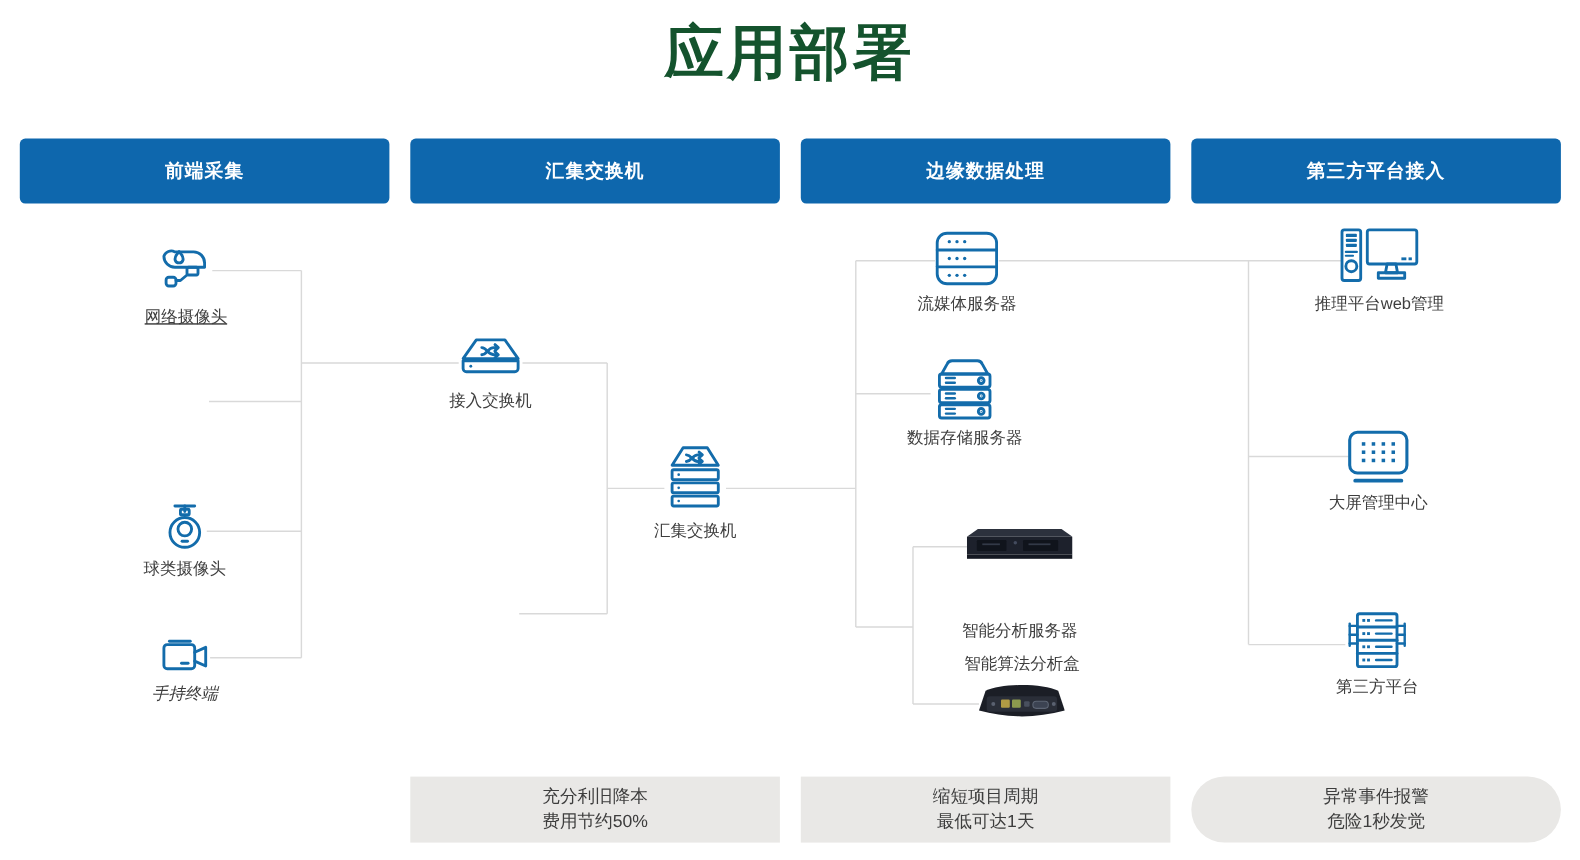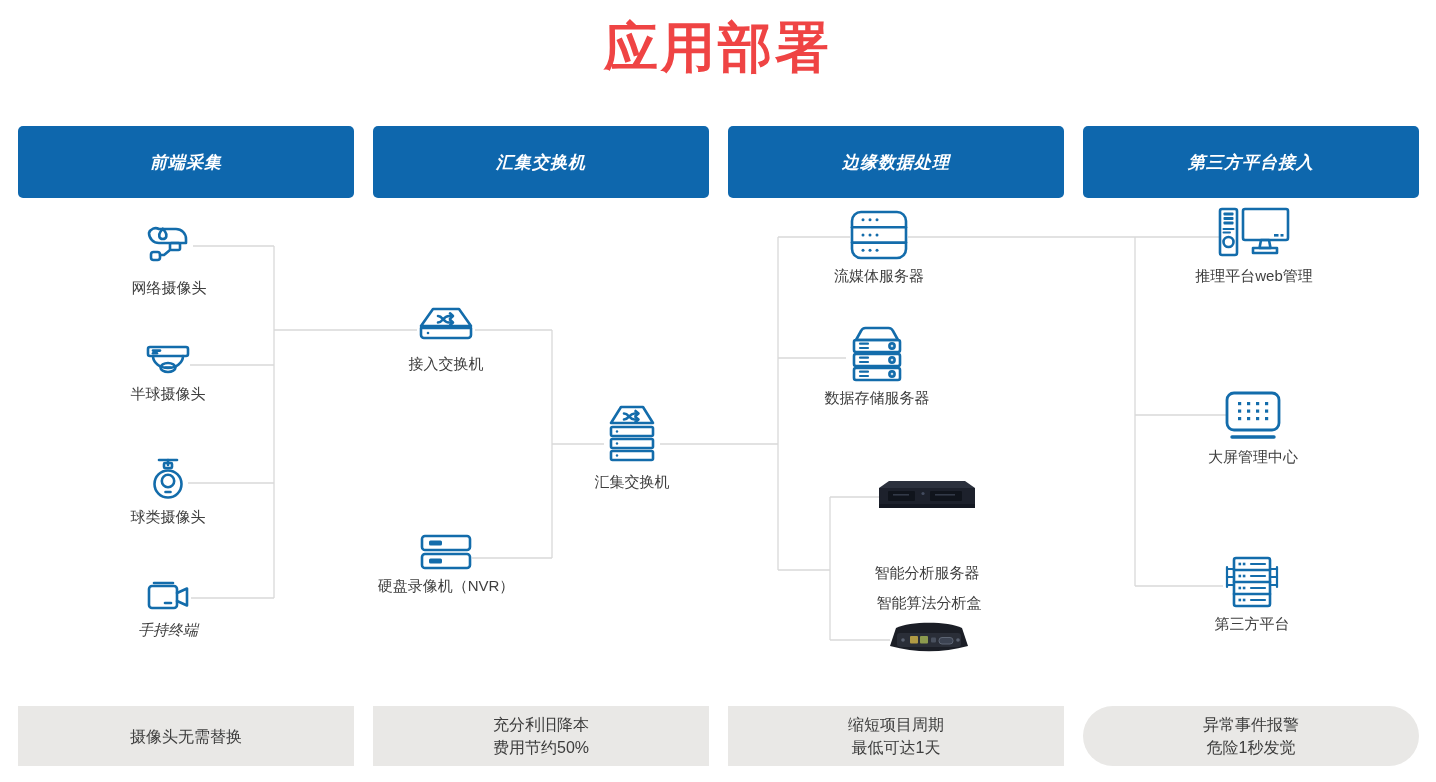--- a/index.html
+++ b/index.html
@@ -4,28 +4,28 @@
 <style>
   * { margin:0; padding:0; box-sizing:border-box; }
   html,body { background:#fff; }
   body { font-family:"Liberation Sans","DejaVu Sans",sans-serif; }
   .page {
     position:relative; width:1436px; height:782px; background:#ffffff;
     overflow:hidden;
   }
   .page-title {
     position:absolute; left:0; top:12px; width:100%;
-    text-align:center; font-size:54px; font-weight:900; color:#ef4444;
+    text-align:center; font-size:54px; font-weight:900; color:#14532d;
     letter-spacing:3px;
   }
   .col-header {
-    position:absolute; top:126px; width:336px; height:72px;
+    position:absolute; top:126px; width:336px; height:59px;
     background:#0e67ad; border-radius:5px; color:#ffffff;
     font-size:17px; font-weight:bold; display:flex;
-    align-items:center; justify-content:center; letter-spacing:1px;font-style:italic;
+    align-items:center; justify-content:center; letter-spacing:1px;
   }
   .benefit {
     position:absolute; top:706px; width:336px; height:60px;
     background:#e9e8e6; color:#3d3d3d; font-size:16px; line-height:23px;
     display:flex; flex-direction:column; align-items:center; justify-content:center;
   }
   .wires { position:absolute; left:0; top:0; }
   .wires line { stroke:#d9d9d9; stroke-width:1.3; }
   .node {
     position:absolute; width:160px; display:flex; flex-direction:column;
@@ -74,50 +74,35 @@
     <line x1="778" y1="570" x2="830" y2="570"></line>
     <line x1="830" y1="497" x2="830" y2="640"></line>
     <line x1="830" y1="497" x2="879" y2="497"></line>
     <line x1="830" y1="640" x2="890" y2="640"></line>
 
     <line x1="1135" y1="237" x2="1135" y2="586"></line>
     <line x1="1135" y1="415" x2="1226" y2="415"></line>
     <line x1="1135" y1="586" x2="1223" y2="586"></line>
   </svg>
 
-  <div class="node" style="left:89px; top:226px;">
+  <div class="node" style="left:89px; top:226px;text-decoration:underline;">
     <div class="icon-wrap">
       <svg class="blue-icon" width="48" height="46" viewBox="0 0 48 46">
         <g fill="none" stroke="#136cab" stroke-width="2.6" stroke-linecap="round" stroke-linejoin="round">
           <path d="M14 3 h17 a10 10 0 0 1 10 10 v4 h-27 a10 10 0 0 1 -10 -10 a7 7 0 0 1 10 -4 z"></path>
           <path d="M20 5.5 c2.6 3.6 1.6 7.5 -2.2 7.5 c-3.8 0 -4.8 -3.9 -2.2 -7.5 l2.2 -2.8 z"></path>
           <rect x="25" y="17" width="10" height="7" rx="1.5"></rect>
           <path d="M25 24 l-6 5 h-4"></path>
           <rect x="6" y="26" width="9" height="8" rx="2.5"></rect>
         </g>
       </svg>
     </div>
     <div class="node-label">网络摄像头</div>
   </div>
 
-  <div class="node" style="left:88px; top:345px;">
-    <div class="icon-wrap">
-      <svg class="blue-icon" width="44" height="33" viewBox="0 0 44 33">
-        <g fill="none" stroke="#136cab" stroke-width="2.6" stroke-linecap="round" stroke-linejoin="round">
-          <rect x="2" y="2" width="40" height="9" rx="2"></rect>
-          <line x1="7" y1="5.6" x2="14" y2="5.6"></line>
-          <line x1="7" y1="8.2" x2="11" y2="8.2"></line>
-          <path d="M7 11 a15 12 0 0 0 30 0"></path>
-          <ellipse cx="22" cy="22.5" rx="7.5" ry="4.5"></ellipse>
-          <line x1="19.5" y1="22.5" x2="24.5" y2="22.5"></line>
-        </g>
-      </svg>
-    </div>
-    <div class="node-label">半球摄像头</div>
-  </div>
 
   <div class="node" style="left:88px; top:457px;">
     <div class="icon-wrap">
       <svg class="blue-icon" width="40" height="44" viewBox="0 0 40 44">
         <g fill="none" stroke="#136cab" stroke-width="2.6" stroke-linecap="round" stroke-linejoin="round">
           <line x1="11" y1="3" x2="29" y2="3"></line>
           <line x1="20" y1="3" x2="20" y2="8"></line>
           <rect x="16" y="6" width="8" height="5" rx="1"></rect>
           <circle cx="20" cy="27" r="13.5"></circle>
           <circle cx="20" cy="24" r="6.2"></circle>
@@ -152,33 +137,20 @@
           <path d="M33 13.8 l3 2.7 -3 2.7"></path>
           <path d="M33 7.3 l3 2.7 -3 2.7"></path>
           <path d="M4 22 h50 v7 a3 3 0 0 1 -3 3 h-44 a3 3 0 0 1 -3 -3 z"></path>
           <circle cx="11" cy="27" r="1.3" fill="#136cab" stroke="none"></circle>
         </g>
       </svg>
     </div>
     <div class="node-label">接入交换机</div>
   </div>
 
-  <div class="node" style="left:366px; top:534px;">
-    <div class="icon-wrap">
-      <svg class="blue-icon" width="52" height="36" viewBox="0 0 52 36">
-        <g fill="none" stroke="#136cab" stroke-width="2.6" stroke-linecap="round" stroke-linejoin="round">
-          <rect x="2" y="2" width="48" height="14" rx="3"></rect>
-          <rect x="2" y="20" width="48" height="14" rx="3"></rect>
-          <rect x="9" y="6.5" width="13" height="5" rx="1.5" fill="#136cab" stroke="none"></rect>
-          <rect x="9" y="24.5" width="13" height="5" rx="1.5" fill="#136cab" stroke="none"></rect>
-        </g>
-      </svg>
-    </div>
-    <div class="node-label">硬盘录像机（NVR）</div>
-  </div>
 
   <div class="node" style="left:552px; top:404px;">
     <div class="icon-wrap">
       <svg class="blue-icon" width="56" height="62" viewBox="0 0 56 62">
         <g fill="none" stroke="#136cab" stroke-width="2.6" stroke-linecap="round" stroke-linejoin="round">
           <path d="M17 3 h22 l10 16 h-42 z"></path>
           <path d="M20 9.5 c5 0 5 6 10.5 6 h3"></path>
           <path d="M20 15.5 c5 0 5 -6 10.5 -6 h3"></path>
           <path d="M31.5 13 l3 2.5 -3 2.5"></path>
           <path d="M31.5 7 l3 2.5 -3 2.5"></path>
@@ -363,24 +335,20 @@
               <line x1="47" y1="21" x2="54" y2="21"></line>
               <line x1="47" y1="29" x2="54" y2="29"></line>
             <line x1="54" y1="11" x2="54" y2="31"></line>
           </g>
         </g>
       </svg>
     </div>
     <div class="node-label">第三方平台</div>
   </div>
 
-  <div class="benefit" style="left:18px;">
-    <span>摄像头无需替换</span>
-    <span></span>
-  </div>
   <div class="benefit" style="left:373px;">
     <span>充分利旧降本</span>
     <span>费用节约50%</span>
   </div>
   <div class="benefit" style="left:728px;">
     <span>缩短项目周期</span>
     <span>最低可达1天</span>
   </div>
   <div class="benefit" style="left:1083px;border-radius:30px;">
     <span>异常事件报警</span>

